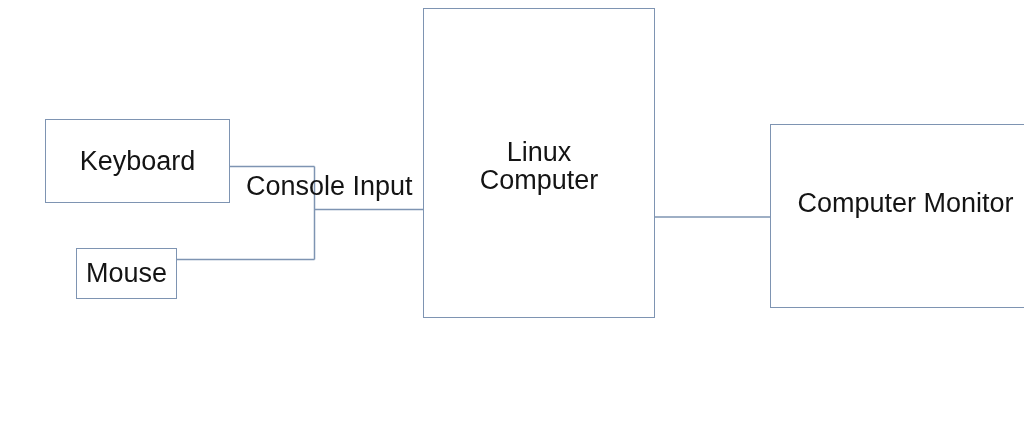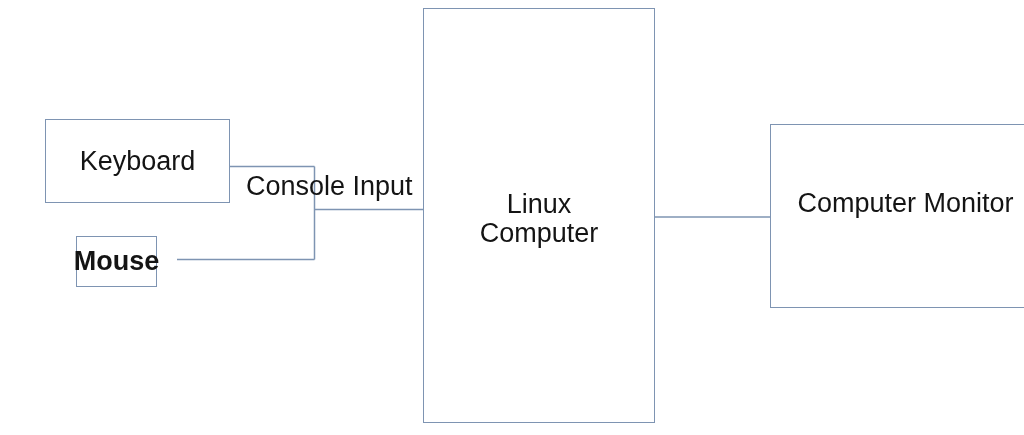--- a/index.html
+++ b/index.html
@@ -38,22 +38,22 @@
     display: flex;
     align-items: center;
     justify-content: center;
     text-align: center;
     font-size: 27px;
     line-height: 1.05;
     color: var(--color-text);
     white-space: pre-line;
   }
   .node-keyboard { left: 45px;  top: 119px; width: 185px; height: 84px;  }
-  .node-mouse    { left: 76px;  top: 236px; width: 81px; height: 51px; font-weight: bold;  }
-  .node-linux    { left: 423px; top: 8px;   width: 232px; height: 415px; padding-top: 6px; }
+  .node-mouse    { left: 76px;  top: 248px; width: 101px; height: 51px;  }
+  .node-linux    { left: 423px; top: 8px;   width: 232px; height: 310px; padding-top: 6px; }
   .node-monitor  { left: 770px; top: 124px; width: 271px; height: 184px; padding-bottom: 26px; }
   .float-label {
     position: absolute;
     left: 246px;
     top: 170px;
     font-size: 27px;
     line-height: 32px;
     white-space: nowrap;
     color: var(--color-text);
   }

